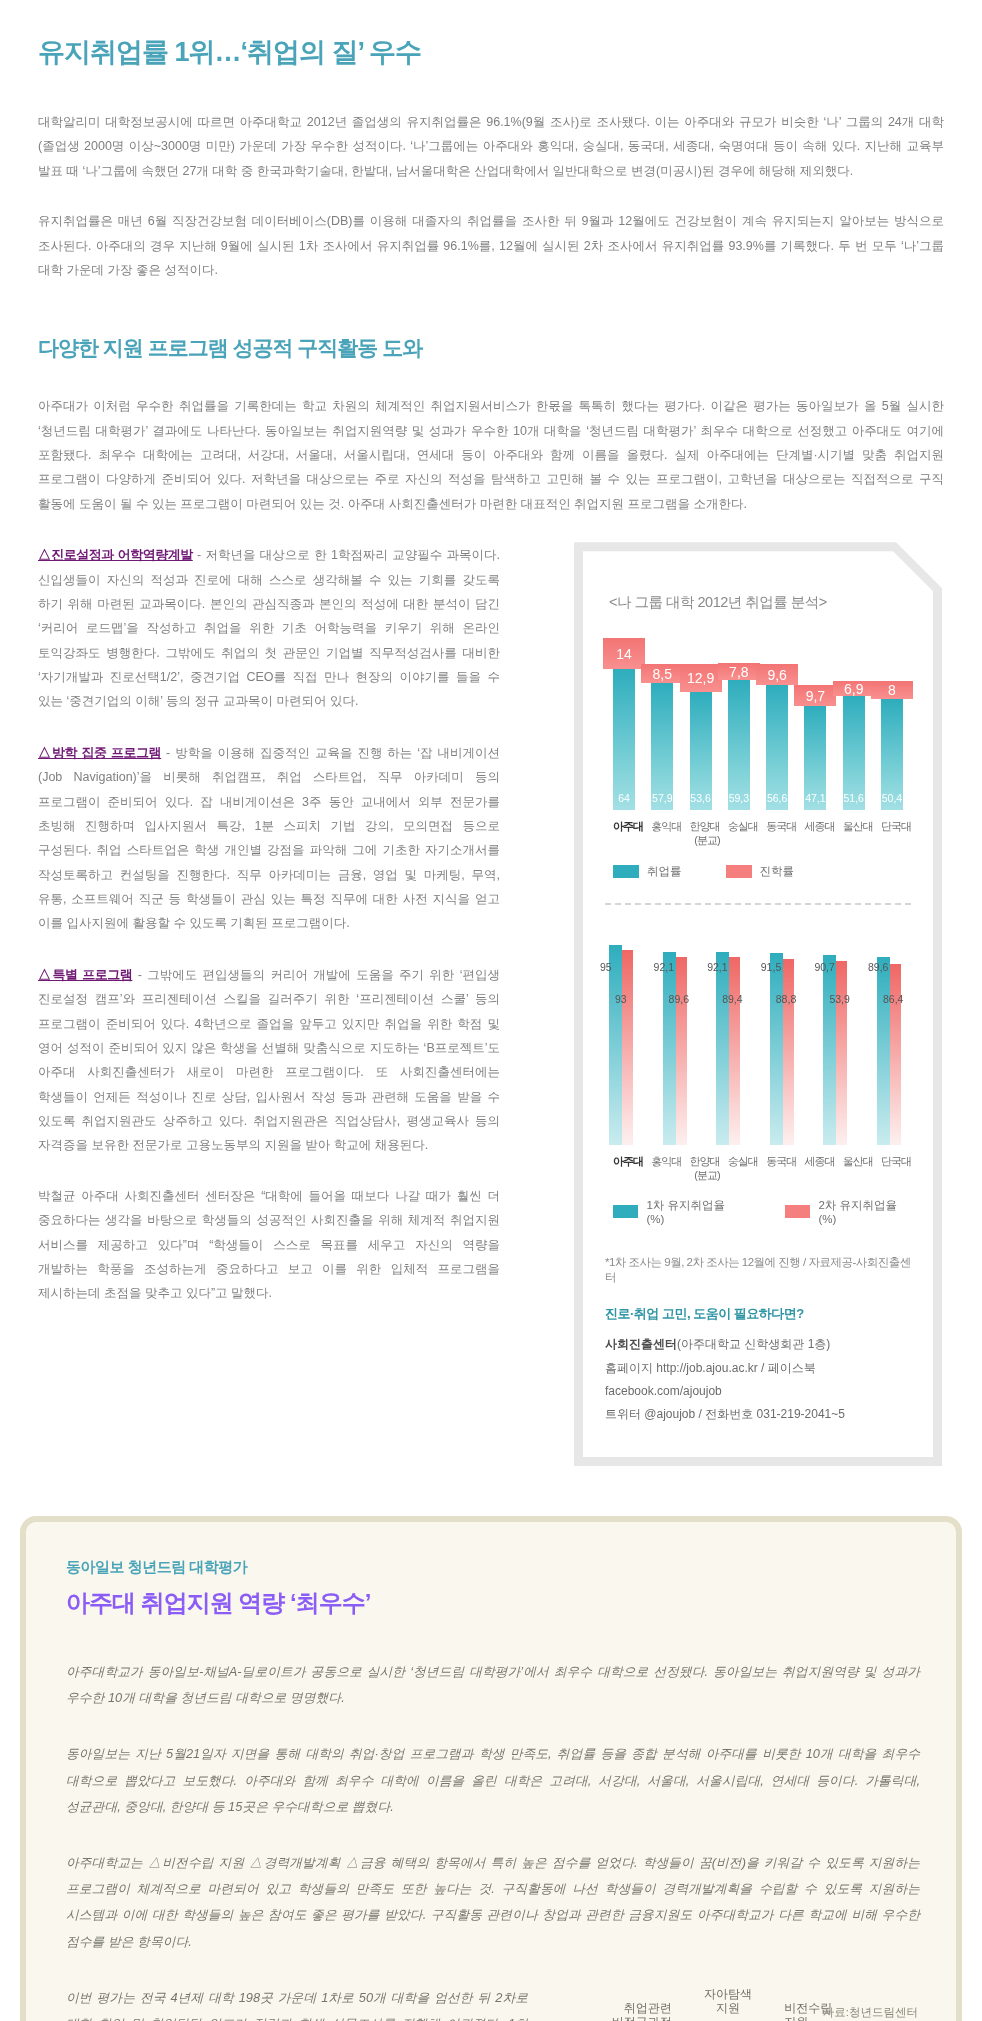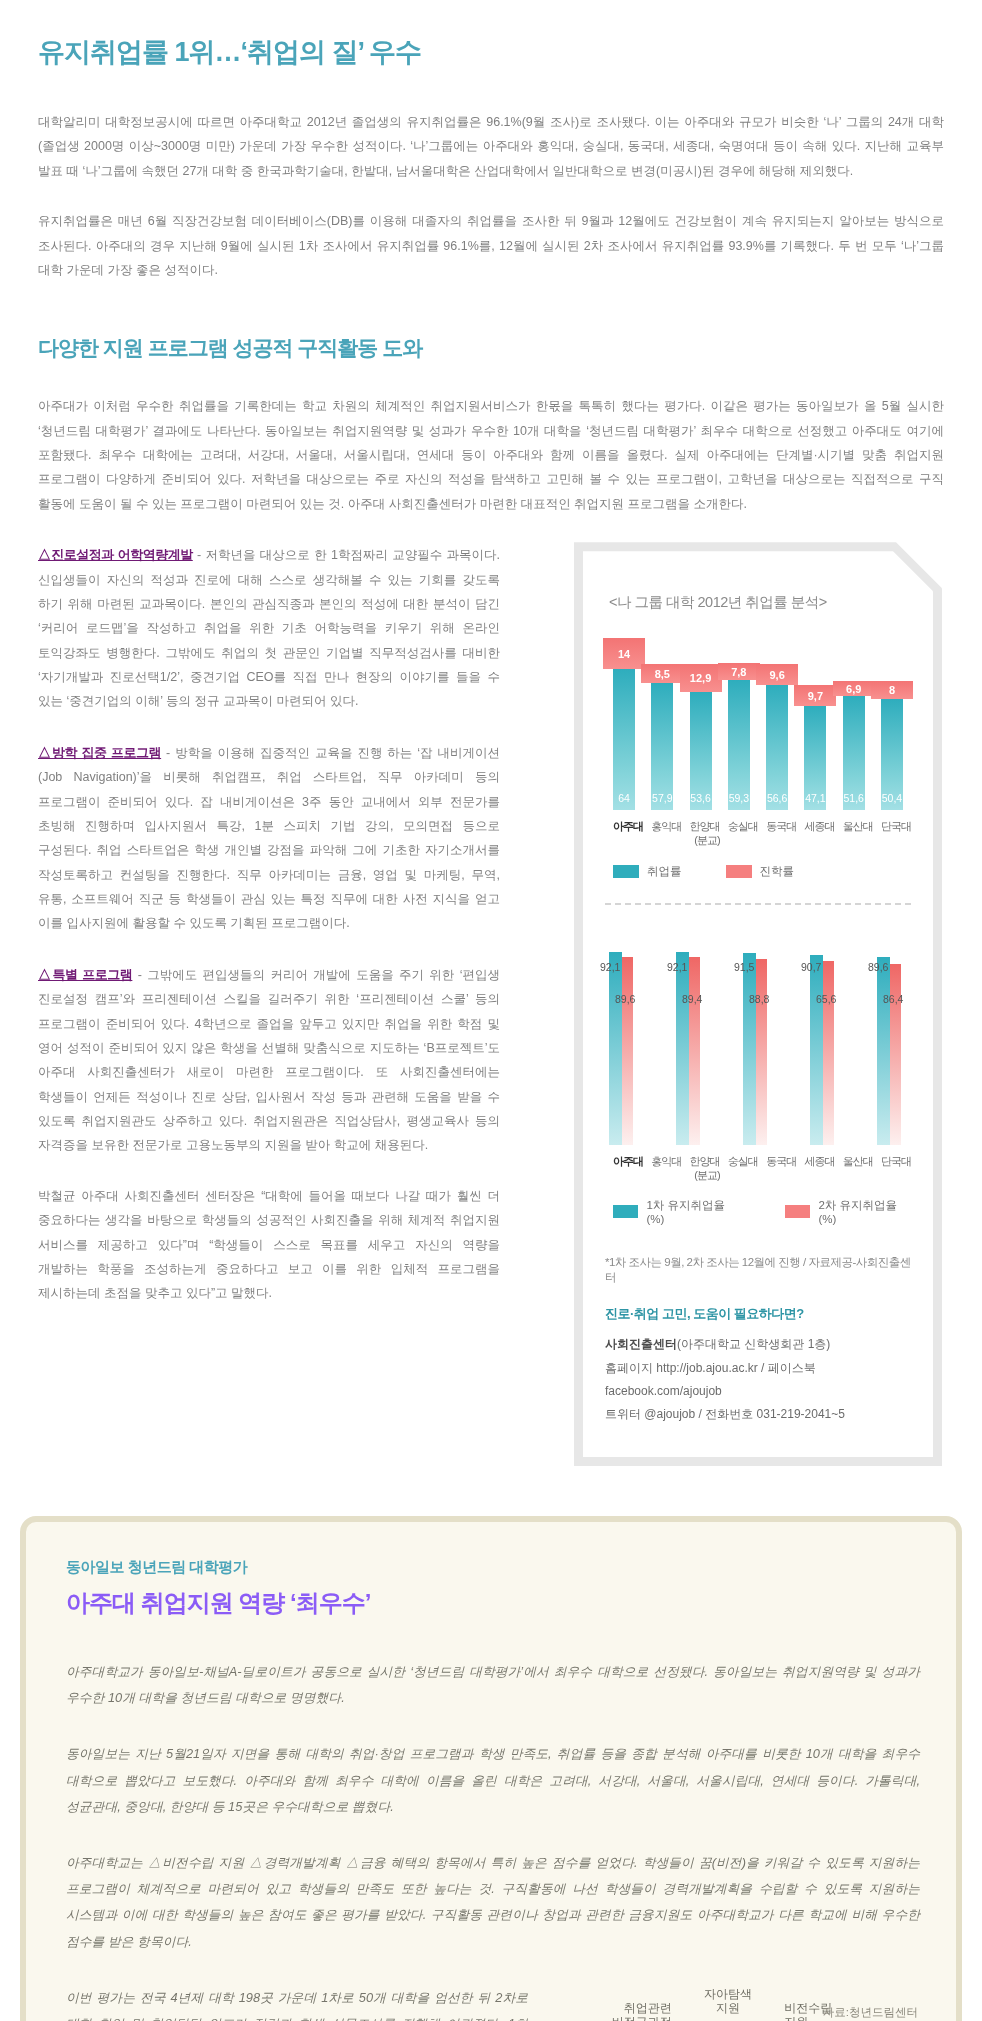--- a/index.html
+++ b/index.html
@@ -20,22 +20,22 @@
   
   .infobox-outer { flex:0 0 368px; margin-left:74px; background:#e7e7e7;
     clip-path:polygon(0 0, calc(100% - 46px) 0, 100% 46px, 100% 100%, 0 100%); padding:9px; }
   .infobox-inner { background:#fff;
     clip-path:polygon(0 0, calc(100% - 40px) 0, 100% 40px, 100% 100%, 0 100%);
     padding:28px 20px 30px; }
   .ib-title { color:#8a8a8a; font-size:14.5px; font-weight:normal; margin:14px 0 22px 6px; letter-spacing:-0.5px; }
 
   .c1 { display:flex; justify-content:space-between; align-items:flex-end; min-height:176px; padding:0 2px; }
   .c1col { width:38px; display:flex; flex-direction:column; align-items:center; }
-  .c1pink { width:42px; background:linear-gradient(180deg,#f37474,#f8908f); color:#fff; font-size:11px;
-            display:flex; align-items:center; justify-content:center;font-weight:bold; }
+  .c1pink { width:42px; background:linear-gradient(180deg,#f37474,#f8908f); color:#fff; font-size:14px;
+            display:flex; align-items:center; justify-content:center; }
   .c1teal { width:22px; background:linear-gradient(180deg,#2eadbd 0%,#7fd2d8 70%,#a3e0e5 100%); position:relative; }
   .c1tv { position:absolute; bottom:6px; left:0; width:100%; text-align:center; color:#fff; font-size:10.5px; }
   .catrow { display:flex; justify-content:space-between; padding:0 2px; margin-top:9px; }
   .c1cat { width:38px; text-align:right; font-size:11px; color:#6e6e6e; line-height:1.3; letter-spacing:-1px; min-height:28px; }
   .c1cat.em { color:#333; font-weight:bold; }
 
   .legend { display:flex; gap:44px; margin:16px 0 0 10px; }
   .lg-item { display:flex; align-items:center; gap:8px; }
   .lg-swatch { width:26px; height:13px; display:inline-block; }
   .lg-label { font-size:11.5px; color:#6e6e6e; }
@@ -182,20 +182,26 @@
             <div class="lg-item">
               <span class="lg-swatch" style="background: rgb(245, 127, 127);"></span>
               <span class="lg-label">진학률</span>
             </div>
           </div>
 
         <div class="dash"></div>
 
         <div class="c2">
             <div class="c2col">
+              <div class="c2teal" style="height: 200px;"></div>
+              <div class="c2pink" style="height: 195px;"></div>
+              <div class="c2v1">95</div>
+              <div class="c2v2">93</div>
+            </div>
+            <div class="c2col">
               <div class="c2teal" style="height: 193px;"></div>
               <div class="c2pink" style="height: 188px;"></div>
               <div class="c2v1">92,1</div>
               <div class="c2v2">89,6</div>
             </div>
             <div class="c2col">
               <div class="c2teal" style="height: 193px;"></div>
               <div class="c2pink" style="height: 188px;"></div>
               <div class="c2v1">92,1</div>
               <div class="c2v2">89,4</div>
@@ -203,21 +209,21 @@
             <div class="c2col">
               <div class="c2teal" style="height: 192px;"></div>
               <div class="c2pink" style="height: 186px;"></div>
               <div class="c2v1">91,5</div>
               <div class="c2v2">88,8</div>
             </div>
             <div class="c2col">
               <div class="c2teal" style="height: 190px;"></div>
               <div class="c2pink" style="height: 184px;"></div>
               <div class="c2v1">90,7</div>
-              <div class="c2v2">65,6</div>
+              <div class="c2v2">53,9</div>
             </div>
             <div class="c2col">
               <div class="c2teal" style="height: 188px;"></div>
               <div class="c2pink" style="height: 181px;"></div>
               <div class="c2v1">89,6</div>
               <div class="c2v2">86,4</div>
             </div>
           </div>
         <div class="catrow">
             <div class="c1cat em">

